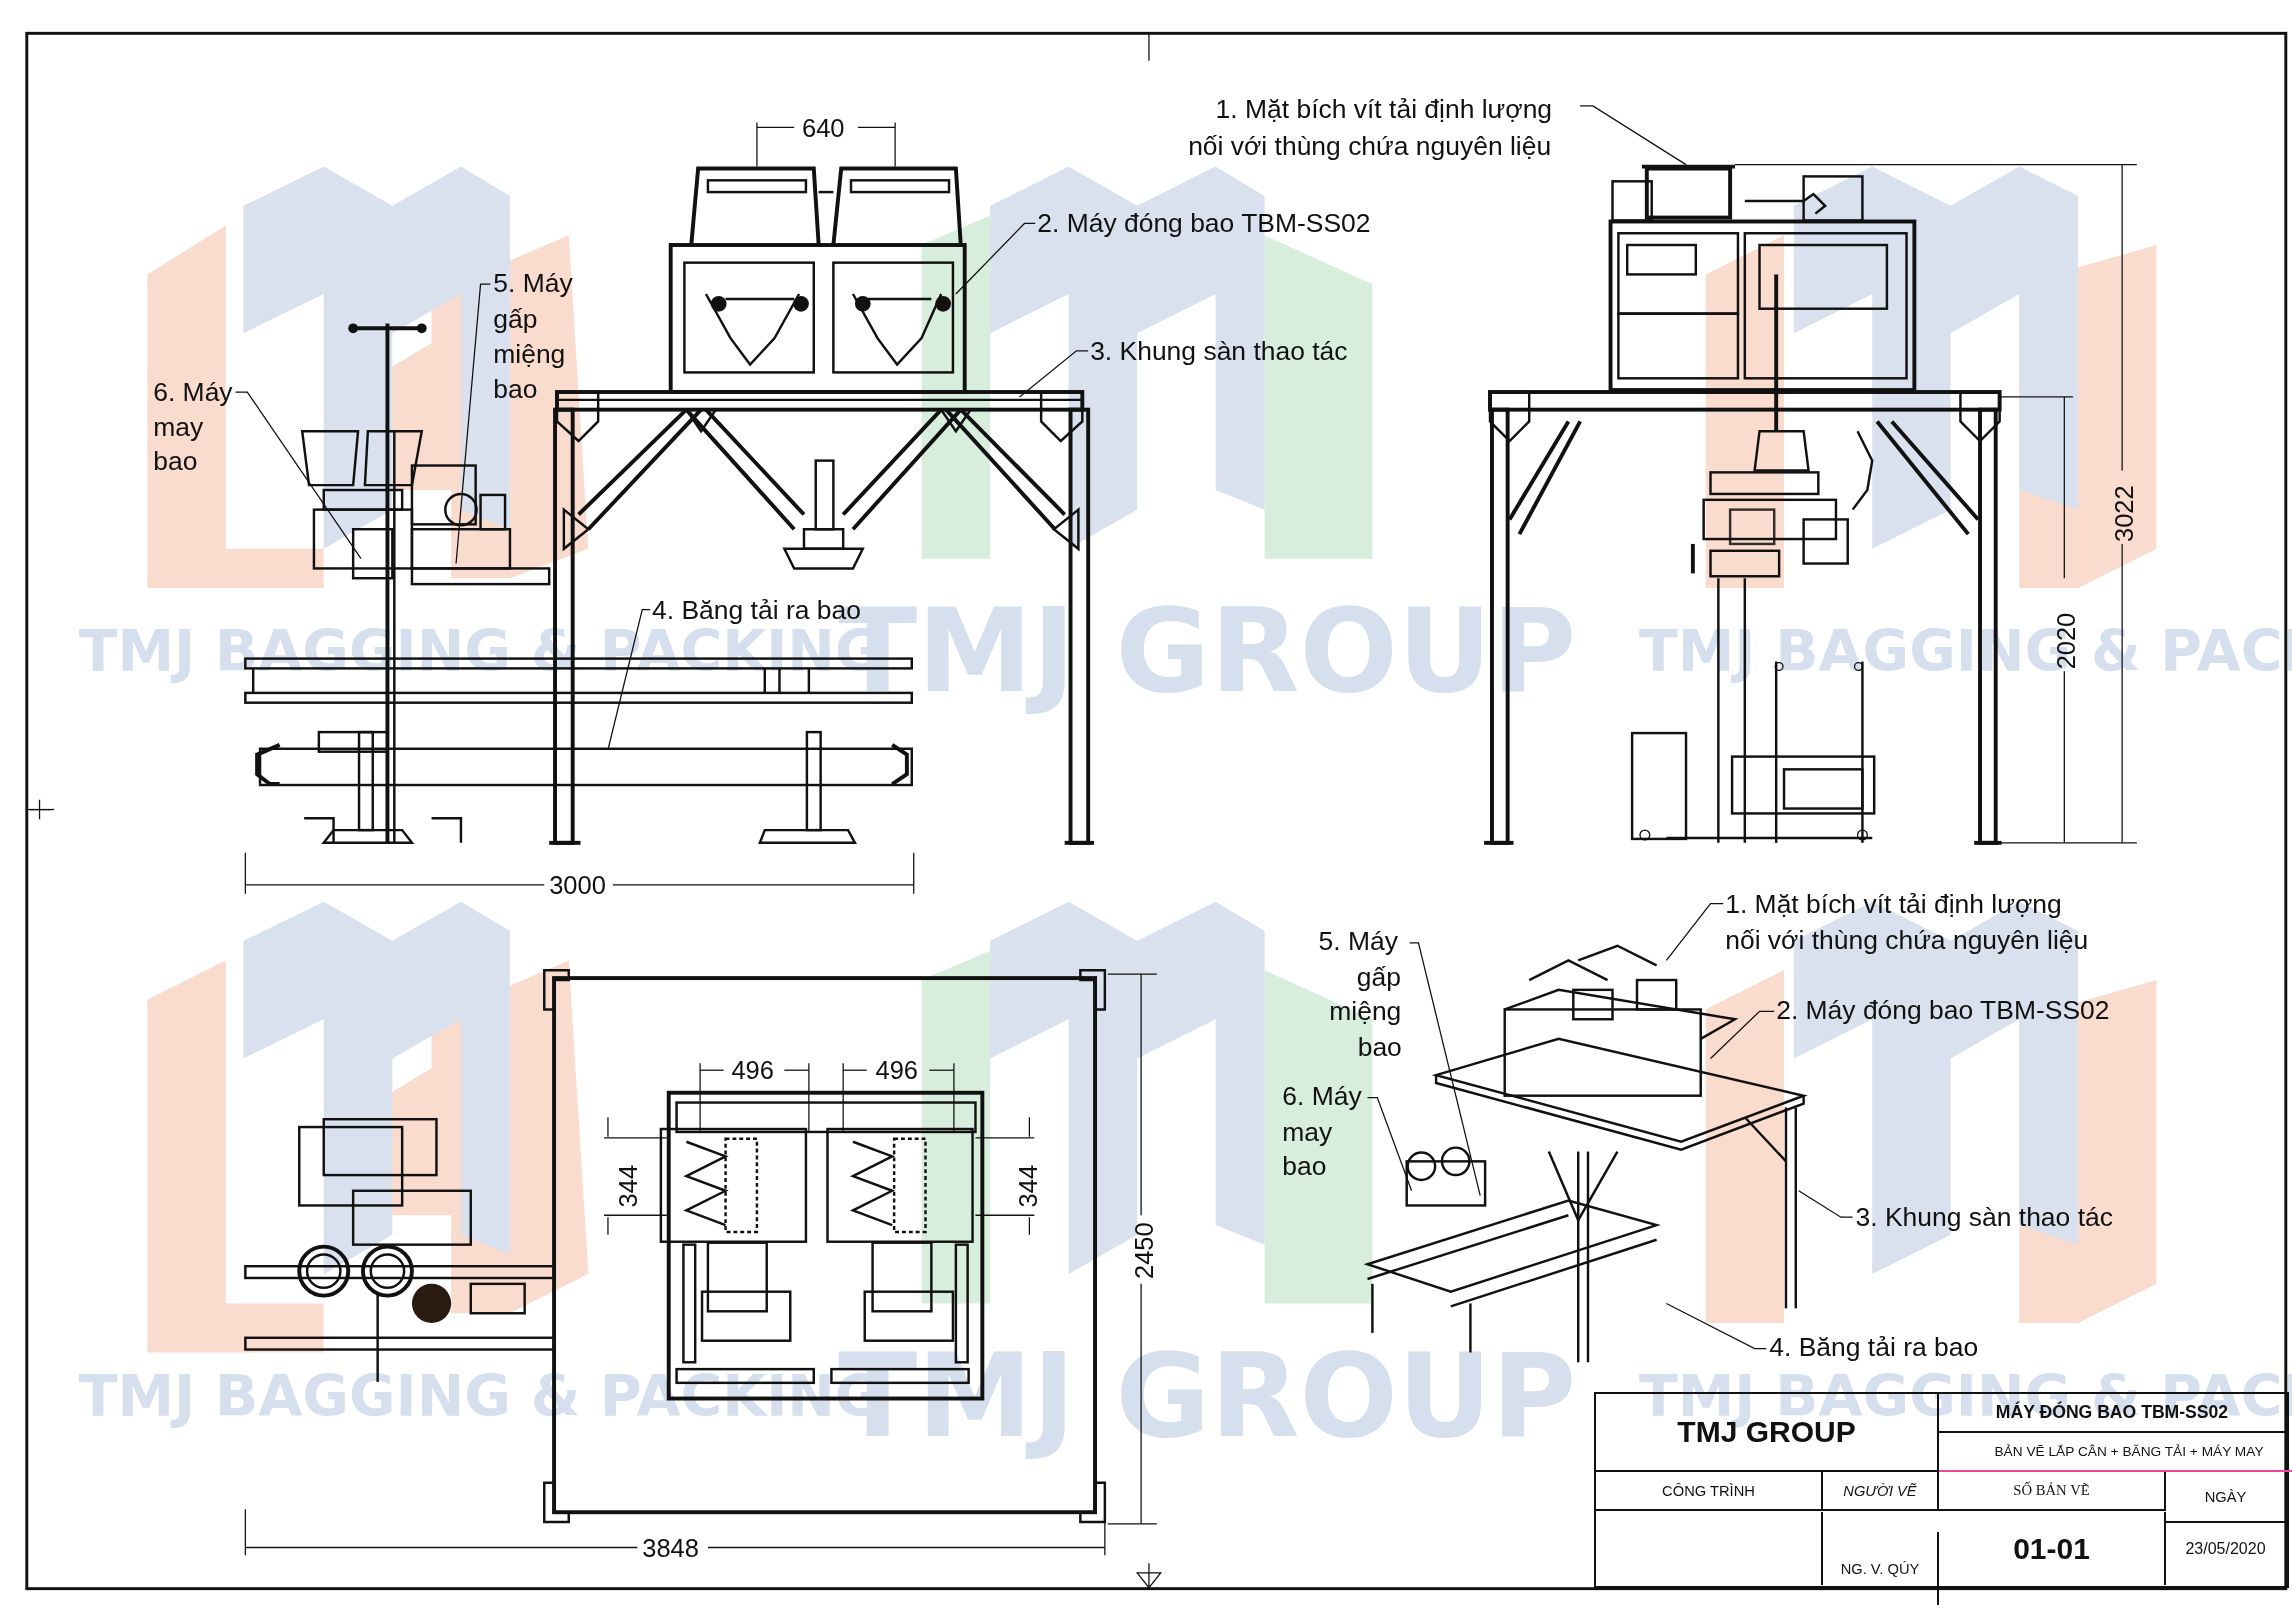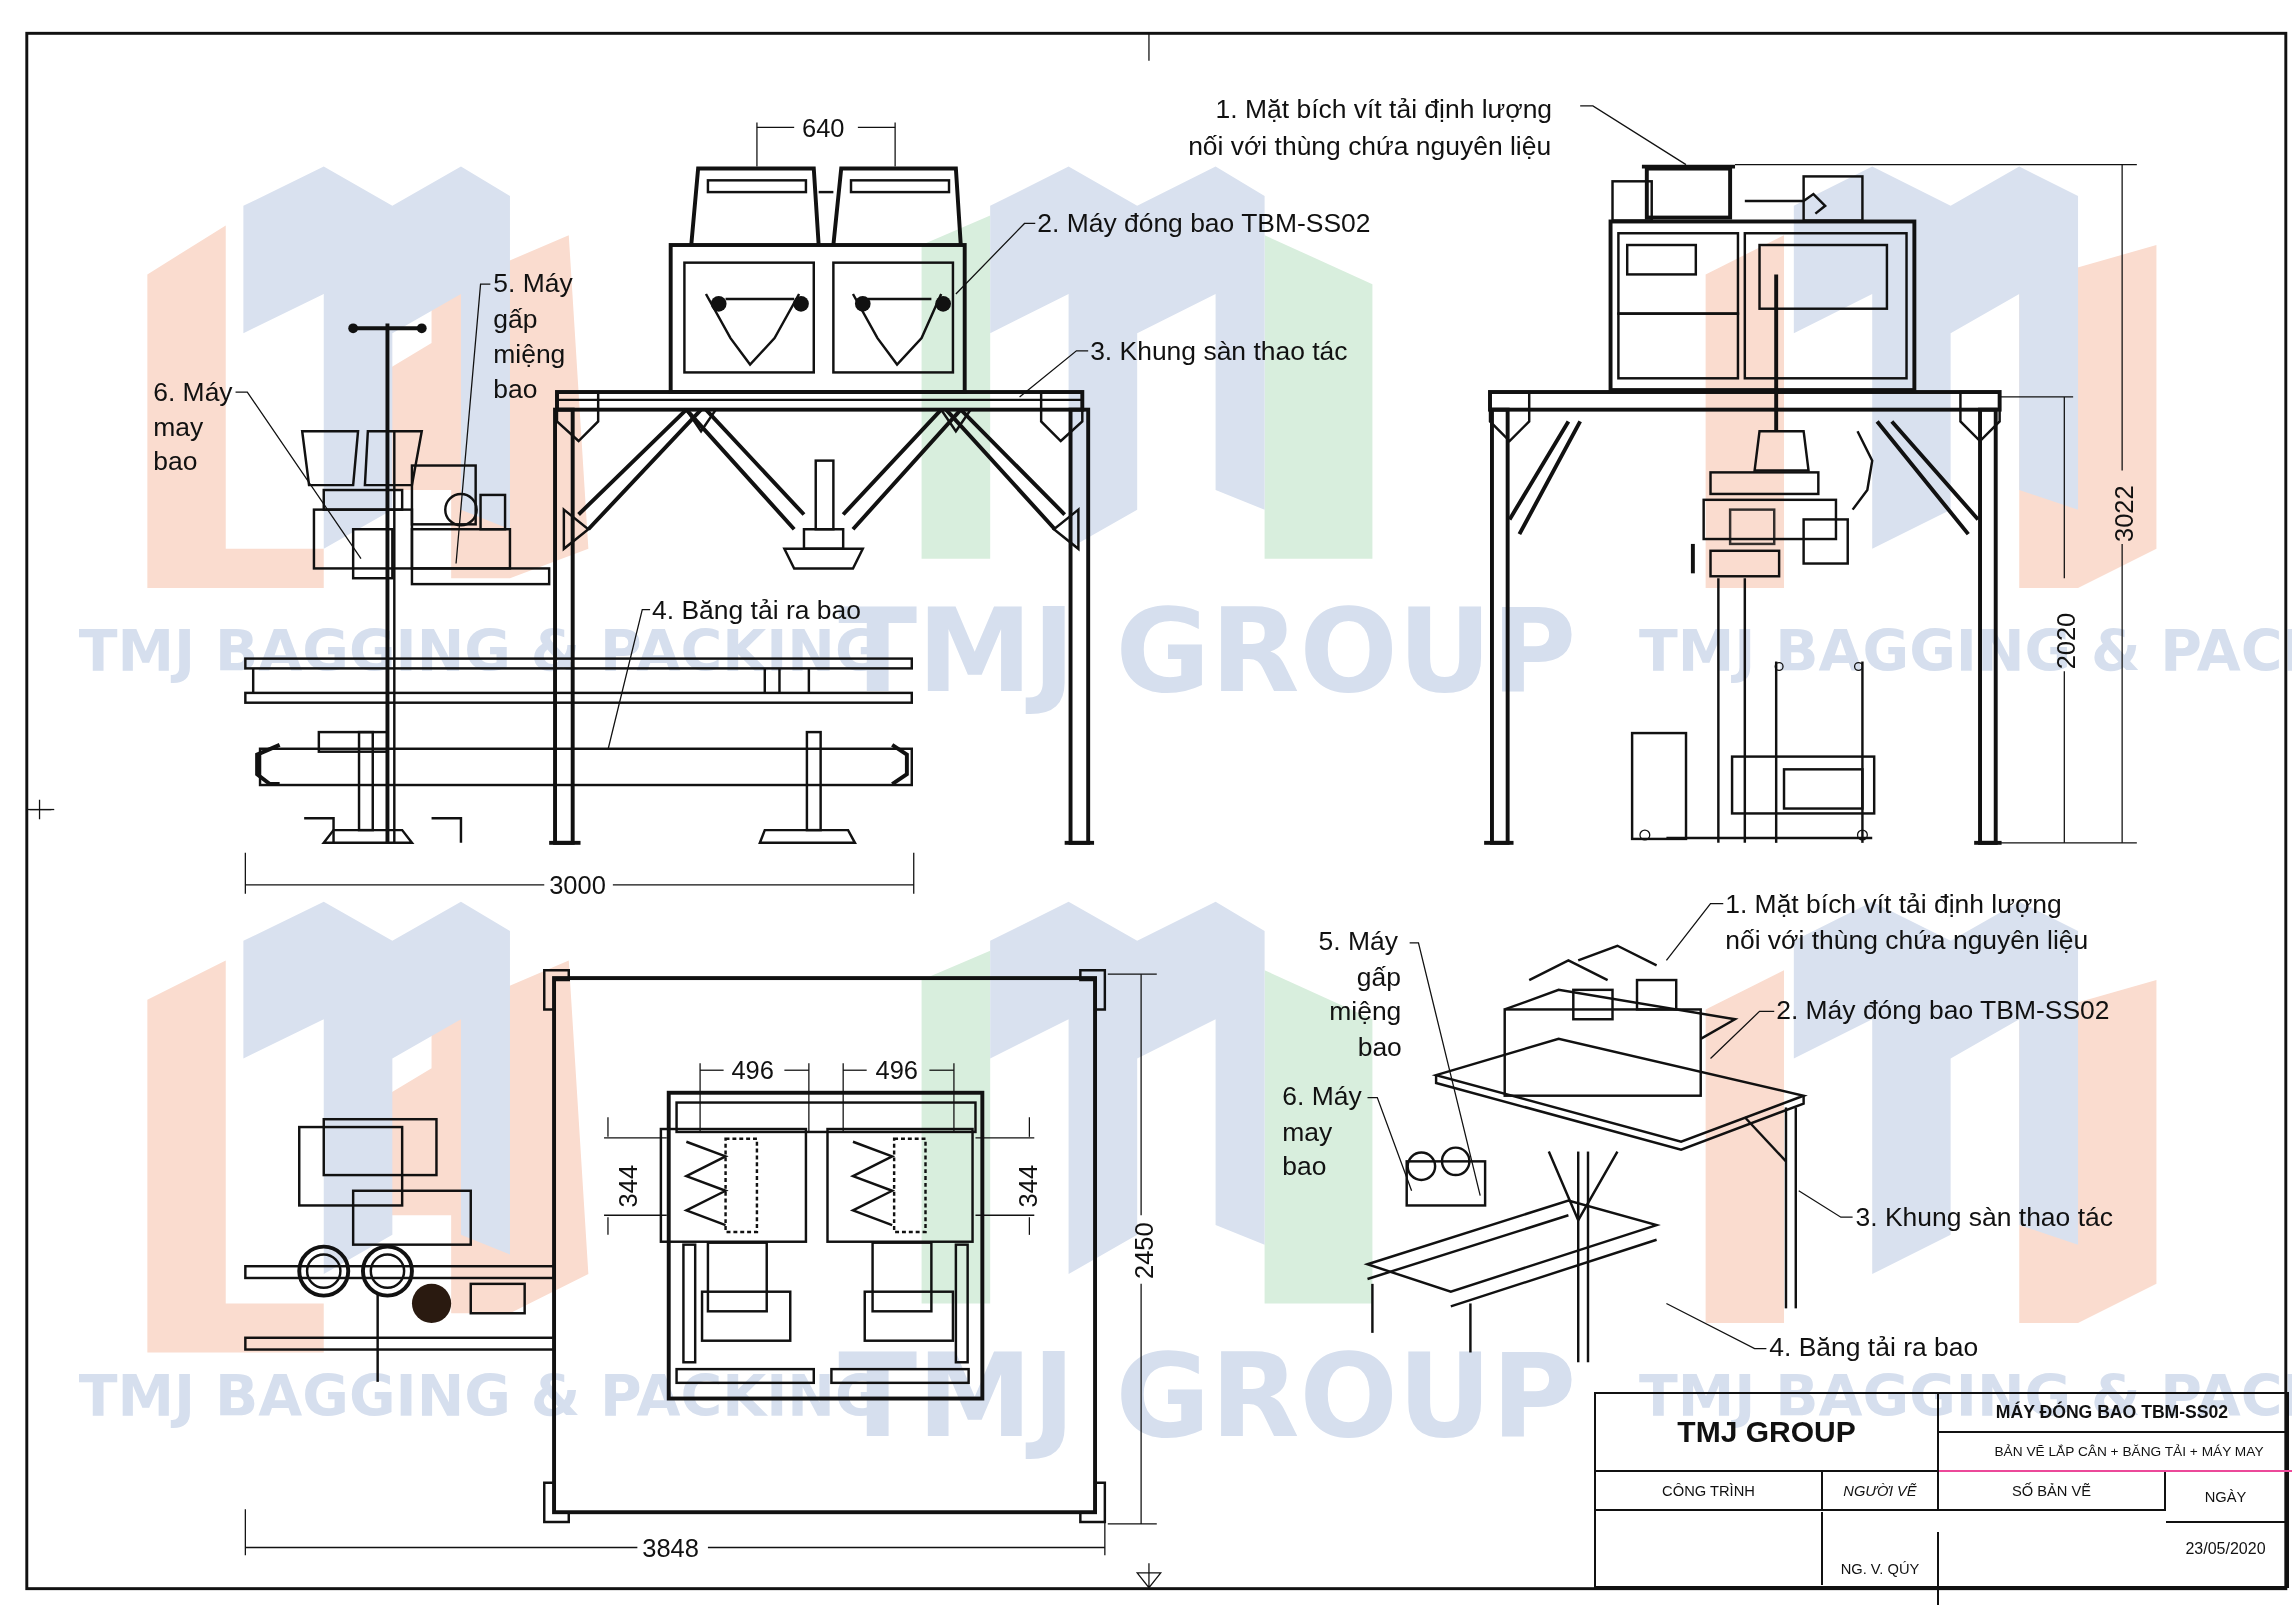--- a/index.html
+++ b/index.html
@@ -354,19 +354,20 @@
     <path class="thin" d="M1395 1120 L1405 1120 L1440 1215"></path>
   </g>
 </svg>
 
 <div class="title-block">
   <div class="tb-cell" style="left:0;top:0;width:343px;height:78px;border-right:2px solid #111;border-bottom:2px solid #111;font-size:30px;font-weight:bold;">TMJ GROUP</div>
   <div class="tb-cell" style="left:343px;top:0;width:346px;height:39px;border-bottom:2px solid #111;font-size:17.6px;font-weight:bold;">MÁY ĐÓNG BAO TBM-SS02</div>
   <div class="tb-cell" style="left:343px;top:39px;width:380px;height:39px;border-bottom:2px solid #ec4899;font-size:13.7px;">BẢN VẼ LẮP CÂN + BĂNG TẢI + MÁY MAY</div>
   <div class="tb-cell" style="left:0;top:78px;width:227px;height:39px;border-right:2px solid #111;border-bottom:2px solid #111;font-size:14.7px;">CÔNG TRÌNH</div>
   <div class="tb-cell" style="left:227px;top:78px;width:116px;height:39px;border-right:2px solid #111;border-bottom:2px solid #111;font-size:14.7px;font-style:italic;">NGƯỜI VẼ</div>
-  <div class="tb-cell" style="left:343px;top:78px;width:227px;height:39px;border-right:2px solid #111;border-bottom:2px solid #111;font-size:14.7px;">SỐ BẢN VẼ</div>
+  <div class="tb-cell" style="left:343px;top:78px;width:227px;height:39px;border-right:2px solid #111;border-bottom:2px solid #111;font-size:14.7px;font-family:Liberation Serif, serif;">SỐ BẢN VẼ</div>
   <div class="tb-cell" style="left:570px;top:78px;width:119px;height:51px;border-bottom:2px solid #111;font-size:14.7px;">NGÀY</div>
   <div class="tb-cell" style="left:0;top:118px;width:227px;height:73px;border-right:2px solid #111;font-size:14.7px;"></div>
   <div class="tb-cell" style="left:227px;top:118px;width:116px;height:73px;border-right:2px solid #111;font-size:14.7px;margin-top:20px;">NG. V. QÚY</div>
+  <div class="tb-cell" style="left:343px;top:118px;width:227px;height:73px;border-right:2px solid #111;font-size:30px;font-weight:bold;">01-01</div>
   <div class="tb-cell" style="left:570px;top:118px;width:119px;height:73px;font-size:16px;">23/05/2020</div>
 </div>
 
 
 </body></html>

